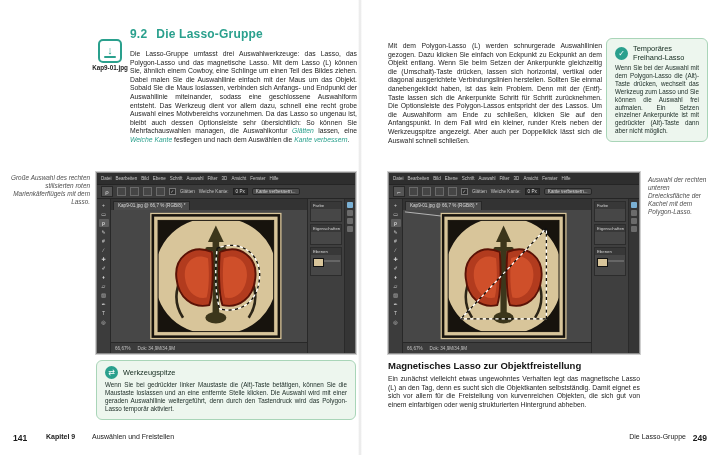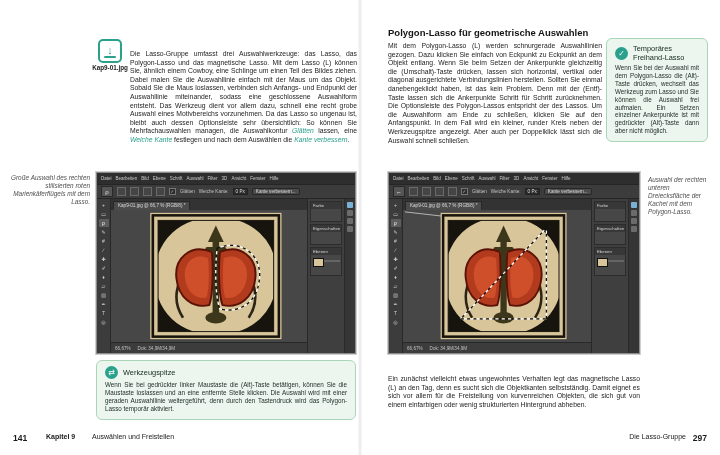--- a/index.html
+++ b/index.html
@@ -106,20 +106,23 @@
   </svg>
 
   <div class="gutter" data-name="page-gutter"></div>
 
   <div class="dl" data-name="download-icon">
     <span class="arr" data-name="arrow-down-icon">↓</span>
     <span class="tray" data-name="download-tray-bar"></span>
   </div>
   <div class="dl-label" data-name="download-file-label">Kap9-01.jpg</div>
 
+  <div class="h1" data-name="section-heading">
+    <span class="num" data-name="section-number">9.2</span><span data-name="section-title">Die Lasso-Gruppe</span>
+  </div>
 
   <div class="bodytext" style="left:130px;top:50px;width:227px;" data-name="lasso-intro-paragraph"><span data-name="text-segment">Die Lasso-Gruppe umfasst drei Auswahlwerkzeuge: das Lasso, das Polygon-Lasso und das magnetische Lasso. Mit dem Lasso (L) können Sie, ähnlich einem Cowboy, eine Schlinge um einen Teil des Bildes ziehen. Dabei malen Sie die Auswahllinie einfach mit der Maus um das Objekt. Sobald Sie die Maus loslassen, verbinden sich Anfangs- und Endpunkt der Auswahllinie miteinander, sodass eine geschlossene Auswahlform entsteht. Das Werkzeug dient vor allem dazu, schnell eine recht grobe Auswahl eines Motivbereichs vorzunehmen. Da das Lasso so ungenau ist, bleibt auch dessen Optionsleiste sehr übersichtlich: So können Sie Mehrfachauswahlen managen, die Auswahlkontur </span><span class="seg-accent" data-name="text-segment">Glätten</span><span data-name="text-segment"> lassen, eine </span><span class="seg-accent" data-name="text-segment">Weiche Kante</span><span data-name="text-segment"> festlegen und nach dem Auswählen die </span><span class="seg-accent" data-name="text-segment">Kante verbessern</span><span data-name="text-segment">.</span></div>
 
   <div class="marginnote" style="left:10px;top:174px;width:80px;text-align:right;" data-name="margin-note-left">Große Auswahl des rechten stilisierten roten Marienkäferflügels mit dem Lasso.</div>
 
   <div class="ps" style="left:96px;top:172px;width:260px;height:182px;" data-name="photoshop-screenshot-lasso">
     <div class="ps-menubar" data-name="ps-menubar">
         <span class="ps-menu-item" data-name="menu-item">Datei</span>
         <span class="ps-menu-item" data-name="menu-item">Bearbeiten</span>
         <span class="ps-menu-item" data-name="menu-item">Bild</span>
@@ -215,21 +218,20 @@
       <span class="box-ico" data-name="swap-arrows-icon">⇄</span>
       <span class="box-title" data-name="info-box-title">Werkzeugspitze</span>
     </div>
     <div class="box-text" data-name="info-box-text">Wenn Sie bei gedrückter linker Maustaste die (Alt)-Taste betätigen, können Sie die Maustaste loslassen und an eine entfernte Stelle klicken. Die Auswahl wird mit einer geraden Auswahllinie weitergeführt, denn durch den Tastendruck wird das Polygon-Lasso temporär aktiviert.</div>
   </div>
 
   <div class="footer-item pagenum" style="left:13px;" data-name="page-number-left">141</div>
   <div class="footer-item" style="left:46px;font-weight:bold;" data-name="chapter-label">Kapitel 9</div>
   <div class="footer-item" style="left:92px;" data-name="chapter-title">Auswählen und Freistellen</div>
 
-  <div class="subhead" style="left:388px;top:27px;" data-name="heading-polygon-lasso">Polygon-Lasso für geometrische Auswahlen</div>
 
   <div class="bodytext" style="left:388px;top:42px;width:214px;" data-name="polygon-lasso-paragraph">Mit dem Polygon-Lasso (L) werden schnurgerade Auswahllinien gezogen. Dazu klicken Sie einfach von Eckpunkt zu Eckpunkt an dem Objekt entlang. Wenn Sie beim Setzen der Ankerpunkte gleichzeitig die (Umschalt)-Taste drücken, lassen sich horizontal, vertikal oder diagonal ausgerichtete Verbindungslinien herstellen. Sollten Sie einmal danebengeklickt haben, ist das kein Problem. Denn mit der (Entf)-Taste lassen sich die Ankerpunkte Schritt für Schritt zurücknehmen. Die Optionsleiste des Polygon-Lassos entspricht der des Lassos. Um die Auswahlform am Ende zu schließen, klicken Sie auf den Anfangspunkt. In dem Fall wird ein kleiner, runder Kreis neben der Werkzeugspitze angezeigt. Aber auch per Doppelklick lässt sich die Auswahl schnell schließen.</div>
 
   <div class="greenbox" style="left:606px;top:38px;width:102px;" data-name="tip-box-freihand-lasso">
     <div class="box-head">
       <span class="box-ico" data-name="check-icon">✓</span>
       <span class="box-title" data-name="tip-box-title">Temporäres Freihand-Lasso</span>
     </div>
     <div class="box-text" data-name="tip-box-text">Wenn Sie bei der Auswahl mit dem Polygon-Lasso die (Alt)-Taste drücken, wechselt das Werkzeug zum Lasso und Sie können die Auswahl frei aufmalen. Ein Setzen einzelner Ankerpunkte ist mit gedrückter (Alt)-Taste dann aber nicht möglich.</div>
   </div>
@@ -326,18 +328,19 @@
           <span class="strip-ico" data-name="adjustments-panel-icon"></span>
           <span class="strip-ico" data-name="history-panel-icon"></span>
           <span class="strip-ico" data-name="channels-panel-icon"></span>
         </div>
       </div>
     </div>
   </div>
 
   <div class="marginnote" style="left:648px;top:176px;width:62px;text-align:left;" data-name="margin-note-right">Auswahl der rechten unteren Dreiecksfläche der Kachel mit dem Polygon-Lasso.</div>
 
+  <div class="subhead" style="left:388px;top:360px;" data-name="heading-magnetic-lasso">Magnetisches Lasso zur Objektfreistellung</div>
   <div class="bodytext" style="left:388px;top:375px;width:252px;" data-name="magnetic-lasso-paragraph">Ein zunächst vielleicht etwas ungewohntes Verhalten legt das magnetische Lasso (L) an den Tag, denn es sucht sich die Objektkanten selbstständig. Damit eignet es sich vor allem für die Freistellung von kurvenreichen Objekten, die sich gut von einem einfarbigen oder wenig strukturierten Hintergrund abheben.</div>
 
   <div class="footer-item" style="right:34px;text-align:right;" data-name="footer-section-title">Die Lasso-Gruppe</div>
-  <div class="footer-item pagenum" style="right:13px;" data-name="page-number-right">297</div>
+  <div class="footer-item pagenum" style="right:13px;" data-name="page-number-right">249</div>
 
 </div>
 
 </body></html>

